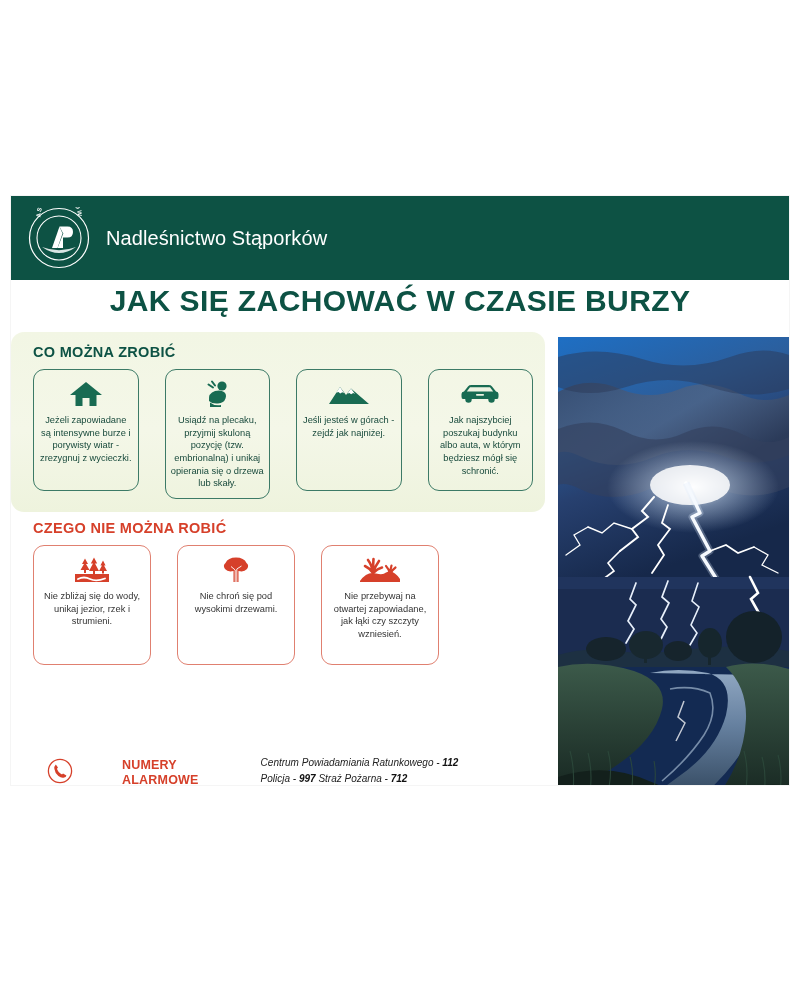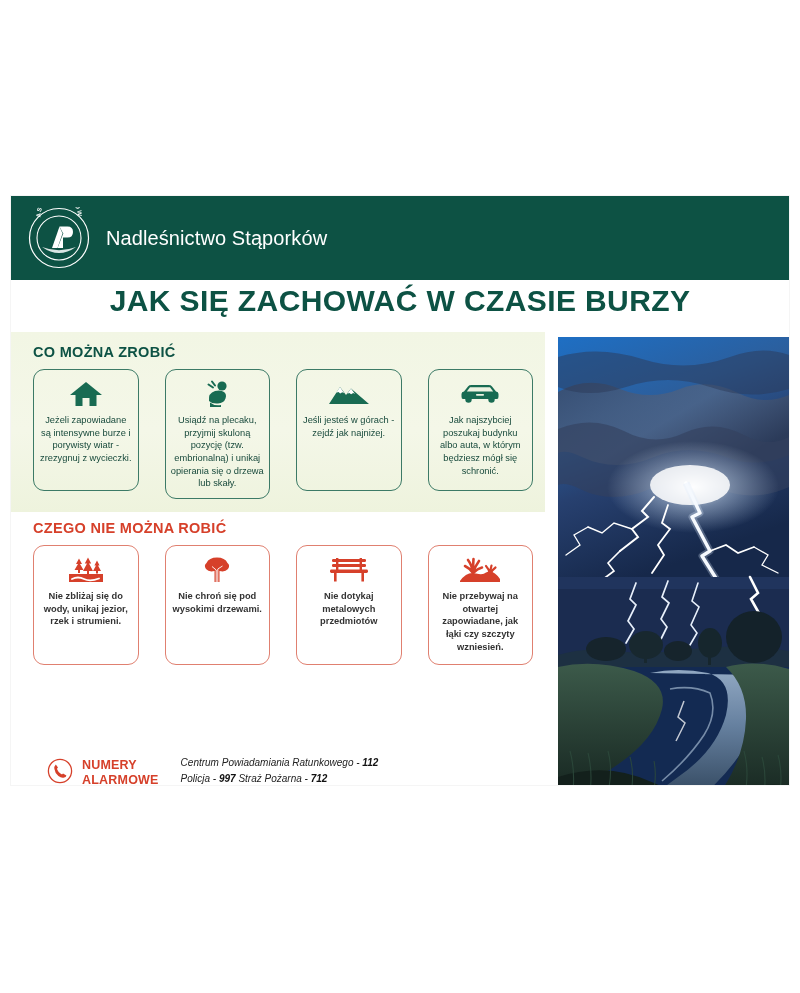--- a/index.html
+++ b/index.html
@@ -83,20 +83,21 @@
 
   .section {
     position: relative;
     width: 534px;
     box-sizing: border-box;
   }
   .section-do {
     height: 180px;
     background: linear-gradient(180deg, #f2f6e4 0%, #f4f7e8 55%, #eef3dd 100%);
     padding: 8px 12px 0 22px;
+    border-radius: 13px;
   }
   .section-dont {
     height: 236px;
     background: #ffffff;
     padding: 4px 12px 0 22px;
   }
 
   .section-heading {
     font-size: 14.5px;
     font-weight: bold;
@@ -122,21 +123,20 @@
     flex-direction: column;
     align-items: center;
   }
   .card-do {
     border: 1.1px solid #3c7a66;
     min-height: 122px;
   }
   .card-dont {
     border: 1.1px solid #e08070;
     min-height: 120px;
-    font-weight: bold;
   }
 
   .card-icon {
     height: 30px;
     display: flex;
     align-items: center;
     justify-content: center;
     margin-bottom: 5px;
   }
   .card-text {
@@ -152,20 +152,21 @@
     position: absolute;
     left: 0;
     top: 552px;
     width: 534px;
     height: 60px;
     background: #ffffff;
     display: flex;
     align-items: flex-start;
     padding-top: 4px;
     box-sizing: border-box;
+    gap: 40px;
   }
   .emg-icon {
     margin-left: 36px;
     margin-top: 6px;
     flex: 0 0 auto;
   }
   .emg-label {
     margin-left: 9px;
     margin-top: 6px;
     color: #d6402a;
@@ -297,34 +298,20 @@
         <div class="card card-dont">
           <div class="card-icon">
             <svg width="30" height="28" viewBox="0 0 30 28">
               <path d="M15 1.5 Q23 1.5 25.5 7 Q28.5 9.5 26 13 Q23 16.5 17.5 15 L17.5 26 L12.5 26 L12.5 15 Q7 16.5 4 13 Q1.5 9.5 4.5 7 Q7 1.5 15 1.5 Z" fill="#d6402a"></path>
               <path d="M14.2 26 L14.2 14 L10 10.5 M15.8 26 L15.8 13 L20.5 10" stroke="#ffffff" stroke-width="0.9" fill="none"></path>
             </svg>
           </div>
           <div class="card-text text-dont">Nie chroń się pod wysokimi drzewami.</div>
         </div>
 
-        <div class="card card-dont">
-          <div class="card-icon">
-            <svg width="42" height="26" viewBox="0 0 42 26">
-              <rect x="4" y="2" width="34" height="3" rx="1.3" fill="#d6402a"></rect>
-              <rect x="4" y="7" width="34" height="3" rx="1.3" fill="#d6402a"></rect>
-              <rect x="2" y="12.5" width="38" height="3.4" rx="1.4" fill="#d6402a"></rect>
-              <rect x="6" y="15.5" width="2.6" height="9" fill="#d6402a"></rect>
-              <rect x="33.4" y="15.5" width="2.6" height="9" fill="#d6402a"></rect>
-              <rect x="8" y="1" width="2.4" height="13" fill="#d6402a"></rect>
-              <rect x="31.6" y="1" width="2.4" height="13" fill="#d6402a"></rect>
-            </svg>
-          </div>
-          <div class="card-text text-dont">Nie dotykaj metalowych przedmiotów</div>
-        </div>
 
         <div class="card card-dont">
           <div class="card-icon">
             <svg width="42" height="26" viewBox="0 0 42 26">
               <path d="M14 16 Q13 8 9 3 M14 16 Q14 8 14.5 2 M14 16 Q16.5 8.5 20 4 M14 16 Q10.5 11 6 9 M14 16 Q18.5 11.5 23 10.5" stroke="#d6402a" stroke-width="2.6" fill="none" stroke-linecap="round"></path>
               <path d="M31 17 Q30 12 27 9 M31 17 Q31.5 12 32.5 8.5 M31 17 Q33.5 12.5 36.5 10.5" stroke="#d6402a" stroke-width="2.2" fill="none" stroke-linecap="round"></path>
               <path d="M1 24 Q8 14 17 16.5 Q24 18.5 27 15.5 Q34 11.5 41 22 L41 25 L1 25 Z" fill="#d6402a"></path>
             </svg>
           </div>
           <div class="card-text text-dont">Nie przebywaj na otwartej zapowiadane, jak łąki czy szczyty wzniesień.</div>

